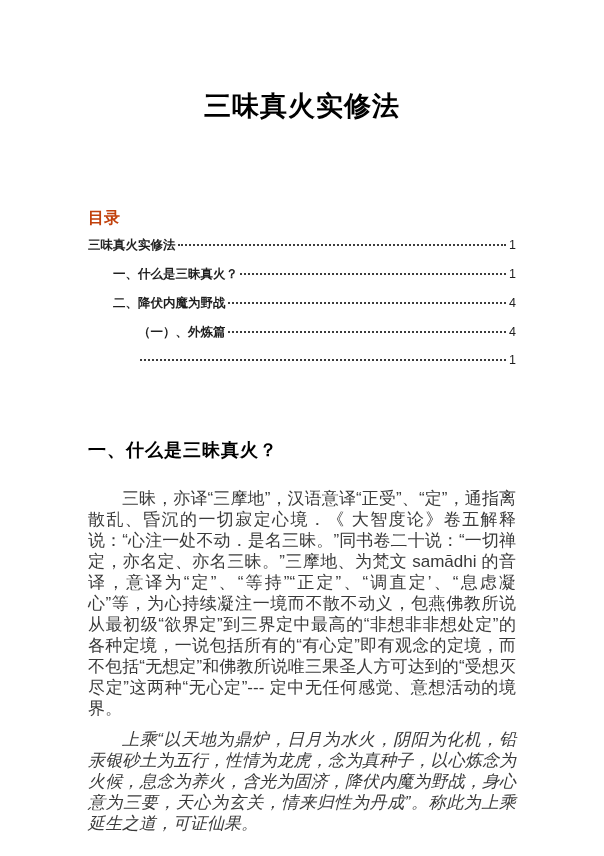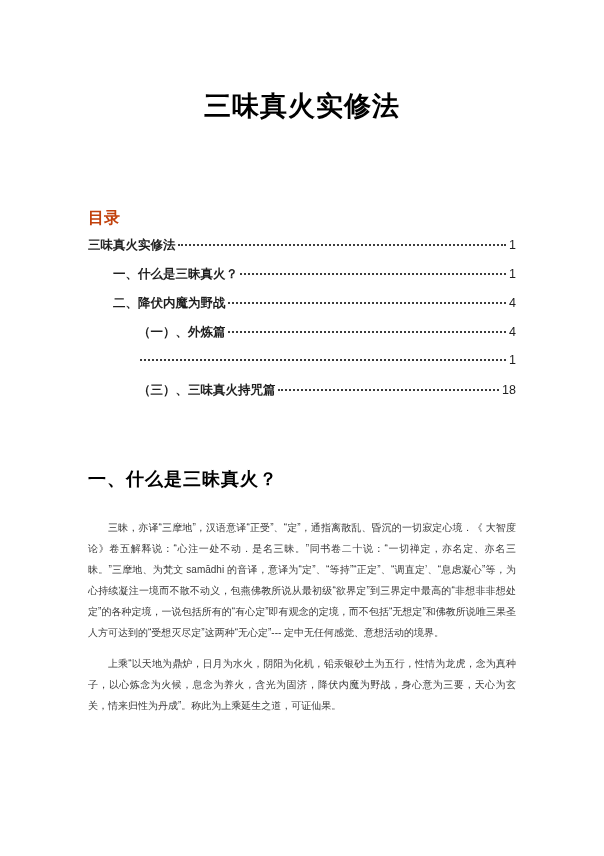--- a/index.html
+++ b/index.html
@@ -66,29 +66,29 @@
   .section-heading {
     margin: 56px 0 0 0;
     font-size: 18px;
     line-height: 24px;
     font-weight: bold;
     color: #000000;
     letter-spacing: 1px;
   }
   .body-para {
     margin: 0;
-    font-size: 10px;
+    font-size: 17px;
     line-height: 21px;
     color: #3a3a3a;
     text-align: justify;
     text-indent: 2em;
   }
   .body-para.first { margin-top: 26px; }
   .body-para.mid   { margin-top: 10px; }
-  .body-para.last  { margin-top: 10px; }
+  .body-para.last  { margin-top: 10px; font-style: italic; }
 </style>
 </head>
 <body>
 
 <div class="page">
 
   <h1 class="doc-title">三味真火实修法</h1>
 
   <div class="toc">
     <h2 class="toc-heading">目录</h2>
@@ -117,25 +117,20 @@
         <span class="toc-label">（一）、外炼篇</span>
         <span class="toc-dots"></span>
         <span class="toc-page">4</span>
       </div>
 
       <div class="toc-entry lvl2">
         <span class="toc-dots"></span>
         <span class="toc-page">1</span>
       </div>
 
-      <div class="toc-entry lvl2">
-        <span class="toc-label">（三）、三味真火持咒篇</span>
-        <span class="toc-dots"></span>
-        <span class="toc-page">18</span>
-      </div>
 
     </div>
   </div>
 
   <h2 class="section-heading">一、什么是三昧真火？</h2>
 
   <p class="body-para first">三昧，亦译“三摩地”，汉语意译“正受”、“定”，通指离散乱、昏沉的一切寂定心境．《 大智度论》卷五解释说：“心注一处不动．是名三昧。”同书卷二十说：“一切禅定，亦名定、亦名三昧。”三摩地、为梵文 samādhi 的音译，意译为“定”、“等持”“正定”、“调直定’、“息虑凝心”等，为心持续凝注一境而不散不动义，包燕佛教所说从最初级“欲界定”到三界定中最高的“非想非非想处定”的各种定境，一说包括所有的“有心定”即有观念的定境，而不包括“无想定”和佛教所说唯三果圣人方可达到的“受想灭尽定”这两种“无心定”--- 定中无任何感觉、意想活动的境界。</p>
   <p class="body-para last">上乘“以天地为鼎炉，日月为水火，阴阳为化机，铅汞银砂土为五行，性情为龙虎，念为真种子，以心炼念为火候，息念为养火，含光为固济，降伏内魔为野战，身心意为三要，天心为玄关，情来归性为丹成”。称此为上乘延生之道，可证仙果。</p>
 
 </div>

